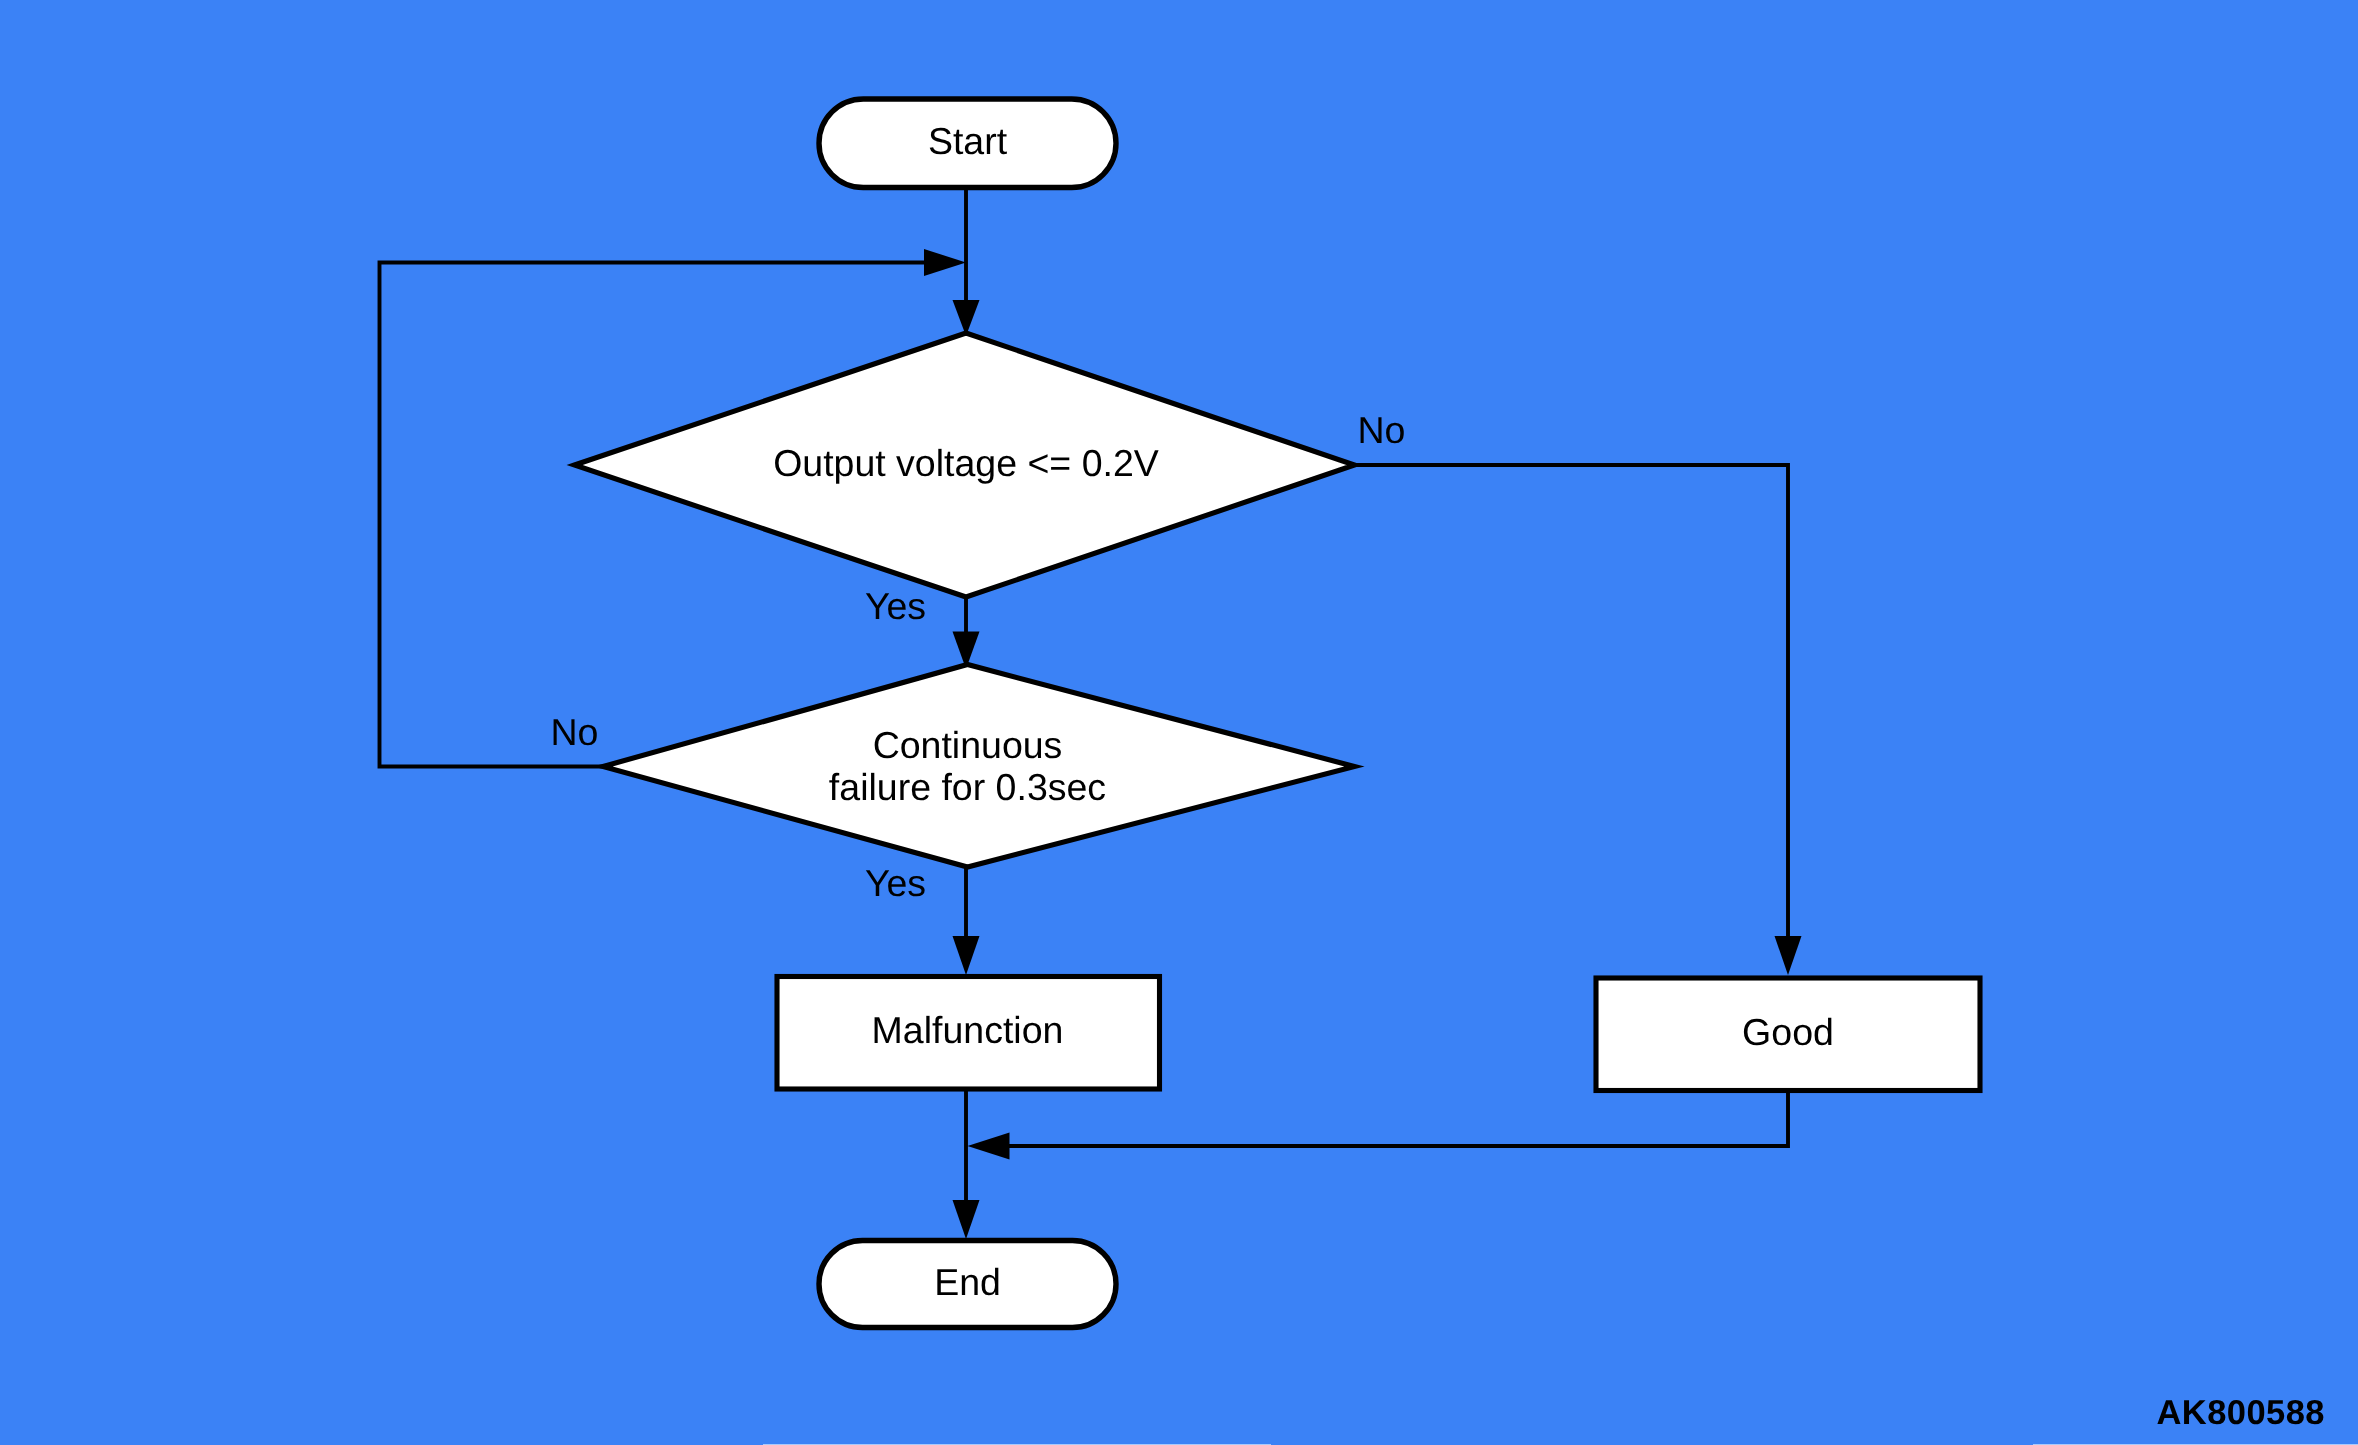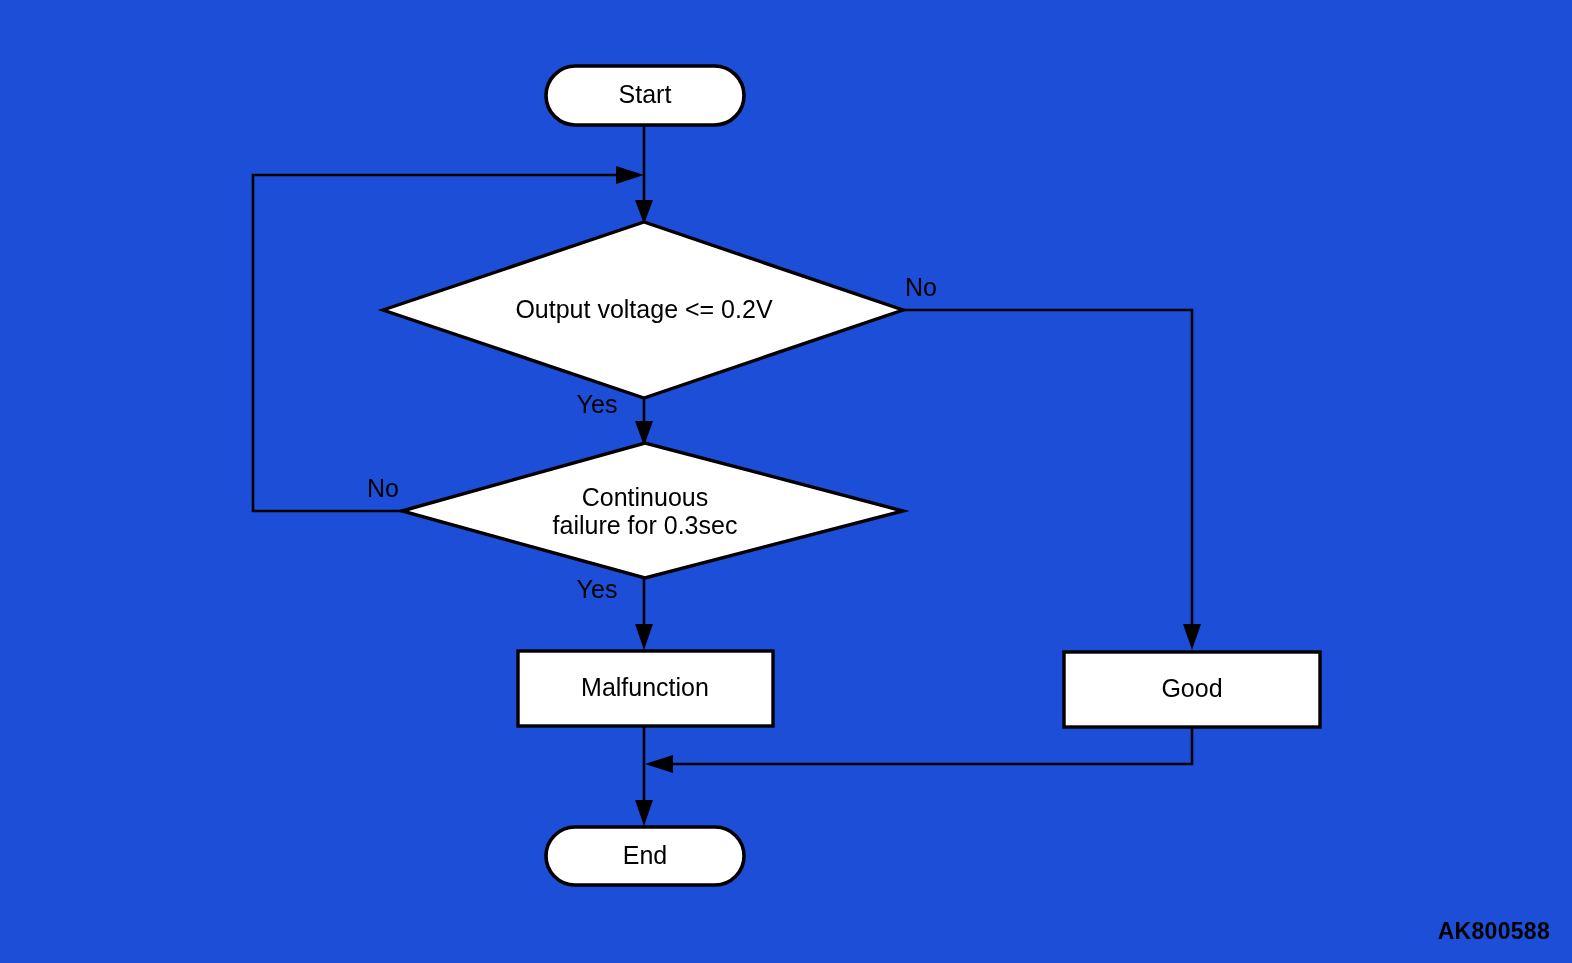--- a/index.html
+++ b/index.html
@@ -8,21 +8,21 @@
     padding: 0;
     background: #ffffff;
   }
   body {
     font-family: "Liberation Sans", sans-serif;
   }
   #canvas {
     position: relative;
     width: 1572px;
     height: 963px;
-    background: #1d4ed8;
+    background: #3b82f6;
     overflow: hidden;
   }
   #flow-svg {
     position: absolute;
     left: 0;
     top: 0;
     width: 1572px;
     height: 963px;
   }
   .node-text {
@@ -57,21 +57,21 @@
     stroke-linejoin: miter;
     stroke-linecap: butt;
   }
   .arrowhead {
     fill: #000000;
     stroke: none;
   }
   .watermark {
     position: absolute;
     right: 22px;
-    bottom: 18px;
+    bottom: 8px;
     font-family: "Liberation Sans", sans-serif;
     font-size: 23px;
     font-weight: bold;
     color: #000000;
     letter-spacing: 0.3px;
   }
 </style>
 </head>
 <body>
 

